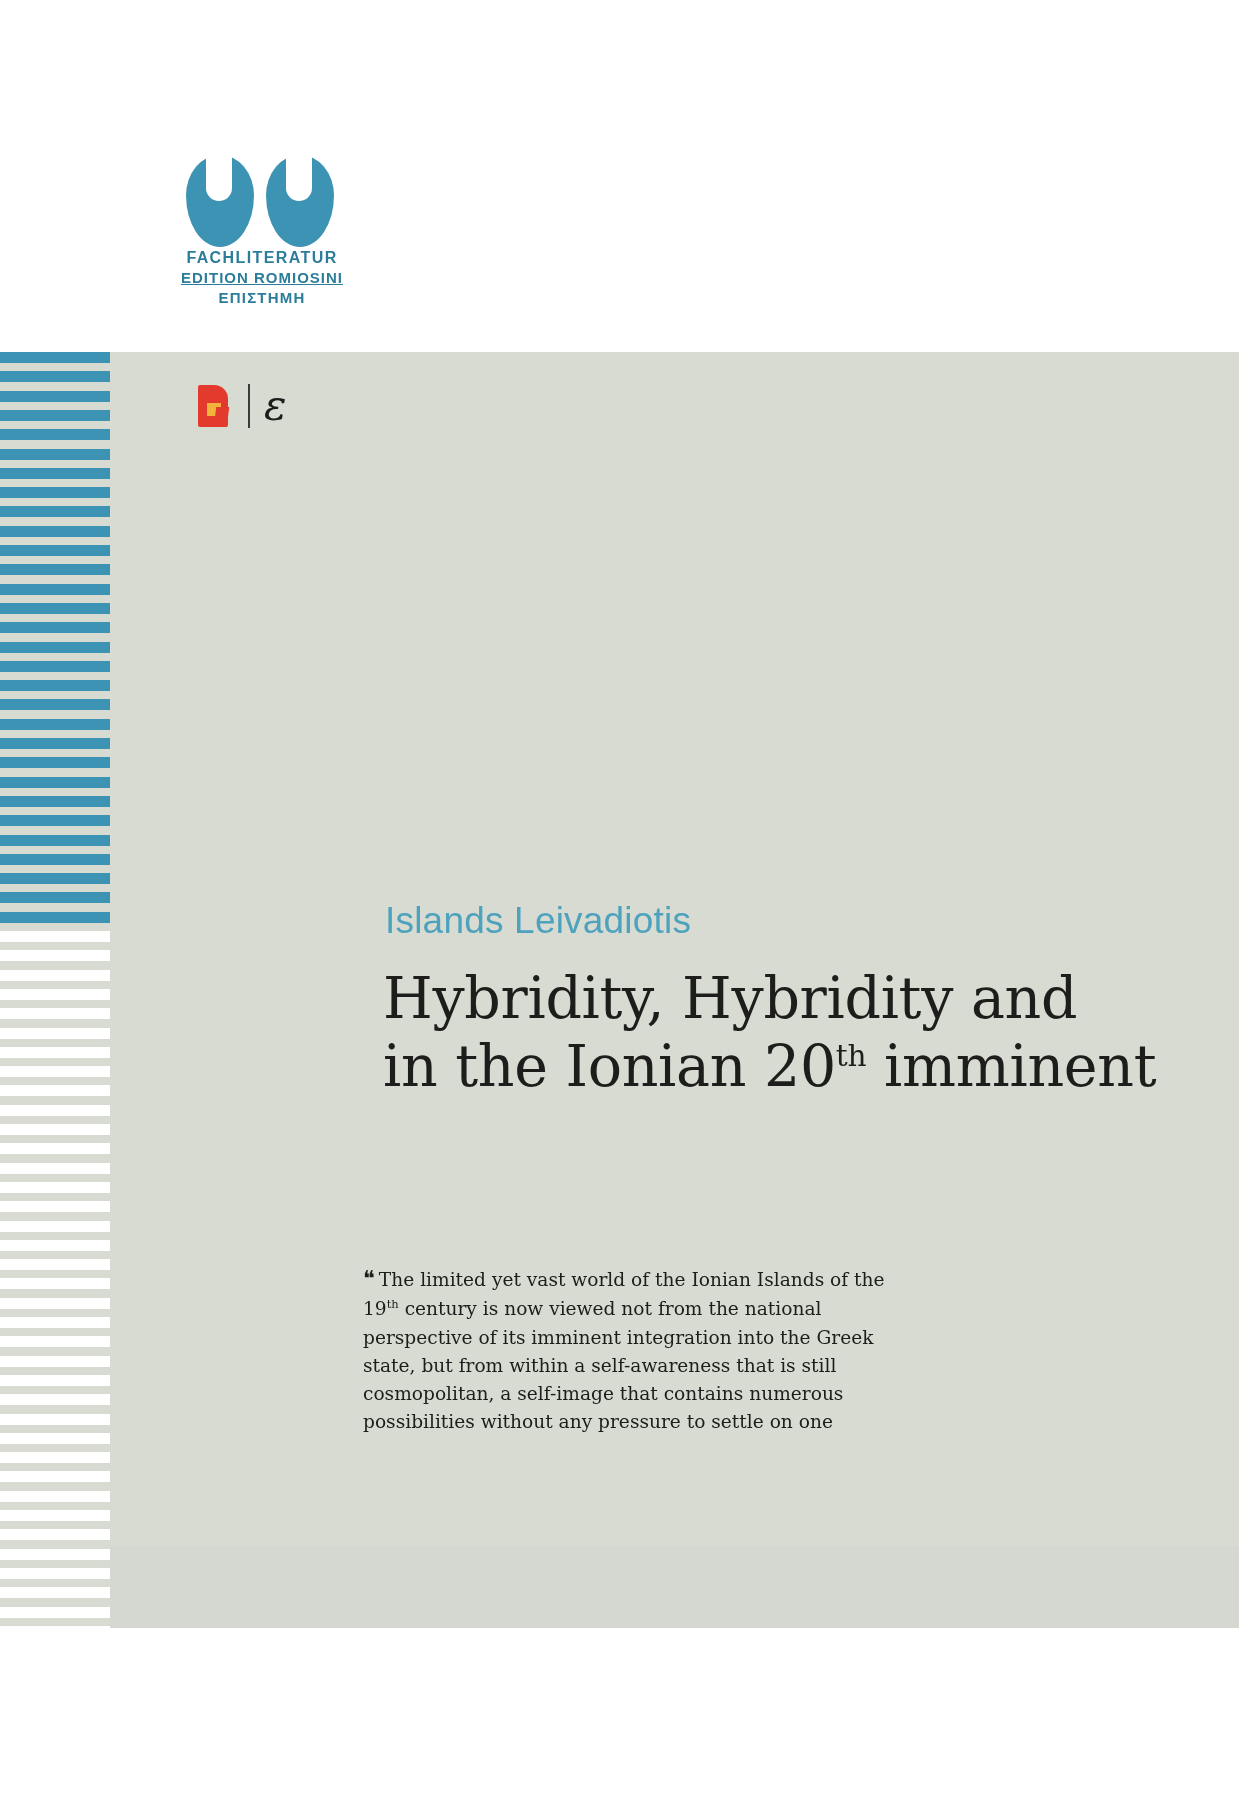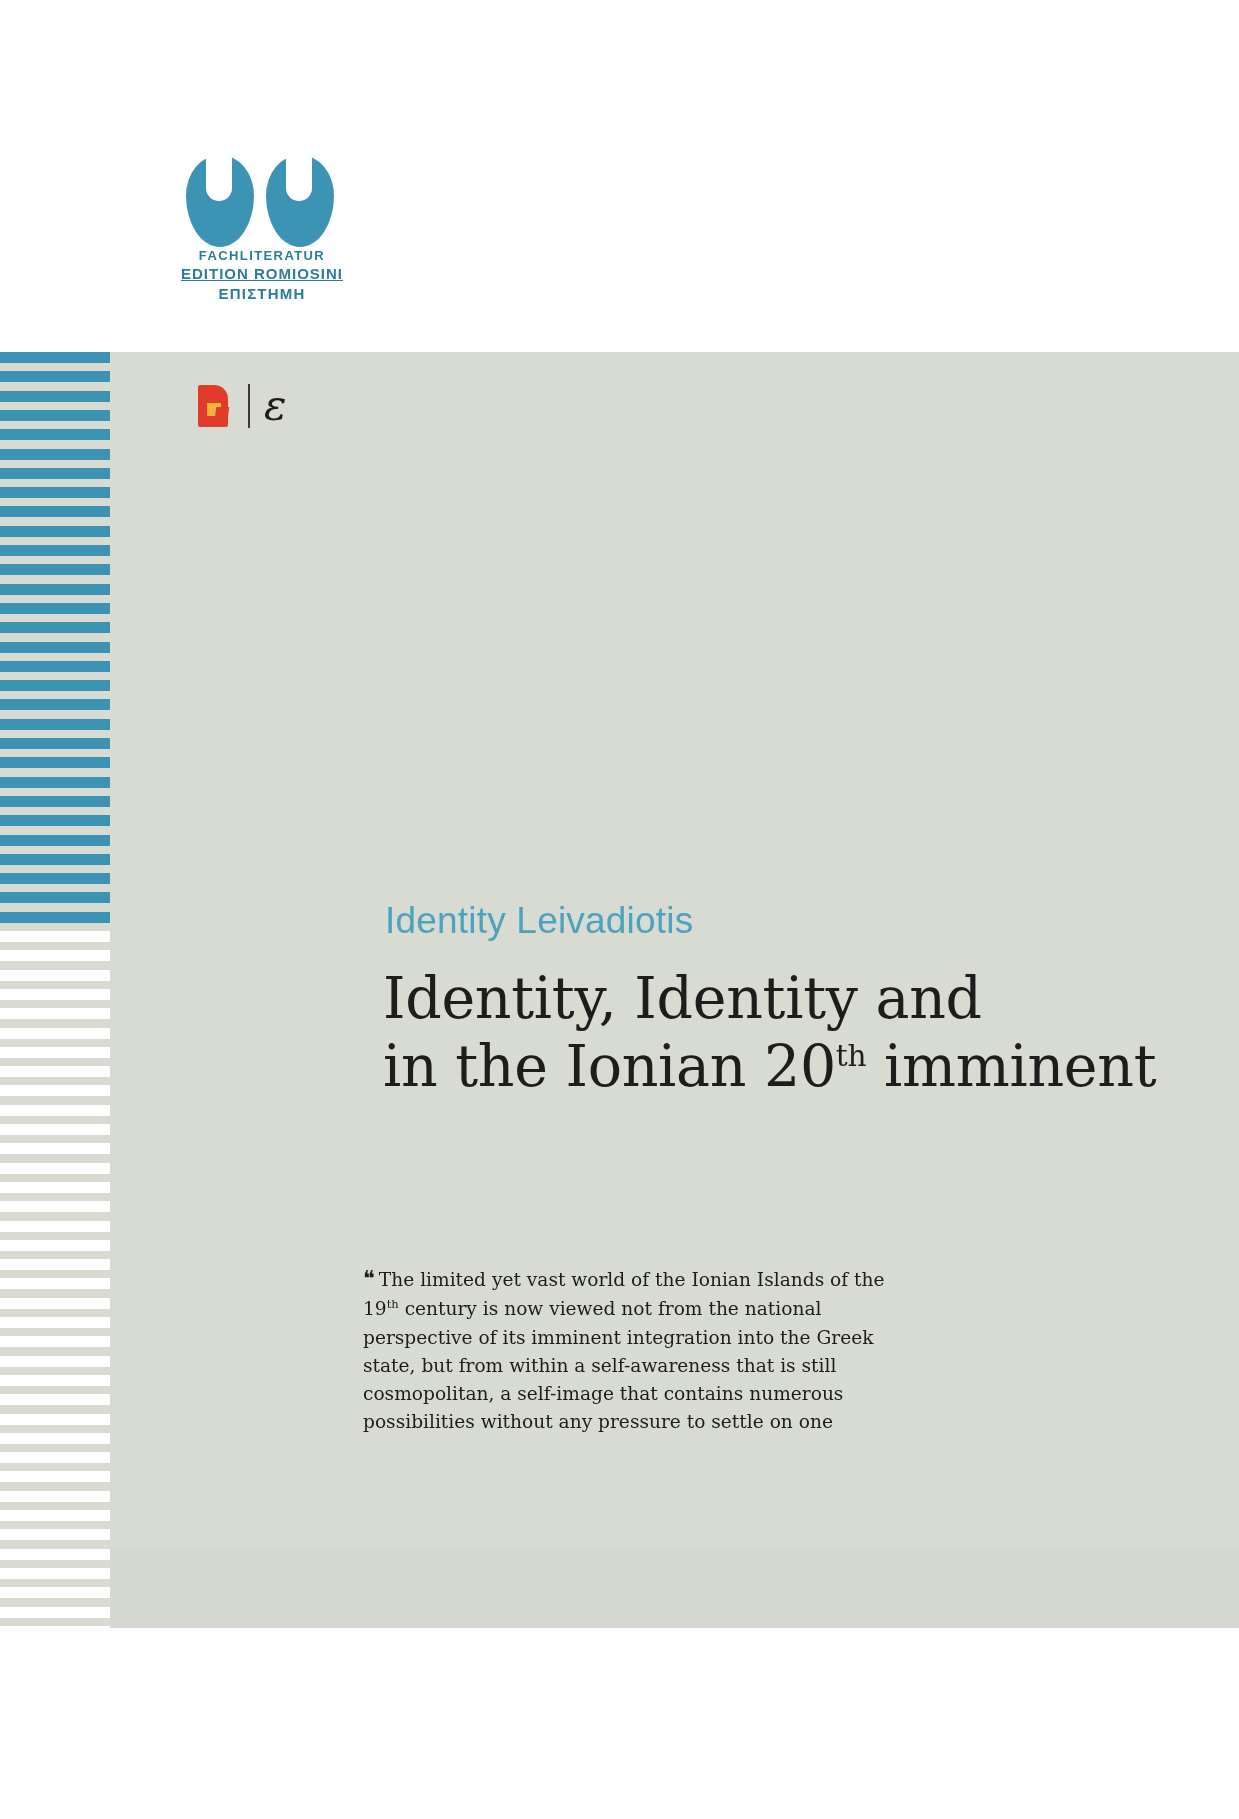--- a/index.html
+++ b/index.html
@@ -67,21 +67,21 @@
   }
   #quote-mark-logo .notch.left { left: 20px; }
   #quote-mark-logo .notch.right { left: 100px; }
 
   .logo-line {
     color: #2c7d9b;
     letter-spacing: 1.1px;
     font-weight: bold;
     line-height: 1.32;
   }
-  .logo-line.l1 { font-size: 13px; letter-spacing: 1.4px; }
+  .logo-line.l1 { font-size: 16px; letter-spacing: 1.4px; }
   .logo-line.l2 { font-size: 15px; letter-spacing: 1.0px; font-weight: 600; text-decoration: underline; }
   .logo-line.l3 { font-size: 15px; letter-spacing: 1.2px; }
 
   
   #grey-field {
     position: absolute;
     left: 0;
     top: 352px;
     width: 1239px;
     height: 1246px;
@@ -317,24 +317,24 @@
   <div id="imprint-mark">
     <div id="imprint-r">
       <div class="r-red"></div>
       <div class="r-yellow"></div>
       <div class="r-leg"></div>
     </div>
     <div id="imprint-divider"></div>
     <div id="imprint-e">ε</div>
   </div>
 
-  <div id="author">Identity Leivadiotis</div>
+  <div id="author">Islands Leivadiotis</div>
 
   <div id="title">
-    <div>Identity, Identity and</div>
+    <div>Hybridity, Hybridity and</div>
     <div><span>in the Ionian 20</span><sup>th</sup><span> imminent</span></div>
   </div>
 
   <div id="blurb">
     <span class="qmark">❝</span><span>The limited yet vast world of the Ionian Islands of the 19</span><sup>th</sup><span> century is now viewed not from the national perspective of its imminent integration into the Greek state, but from within a self-awareness that is still cosmopolitan, a self-image that contains numerous possibilities without any pressure to settle on one</span>
   </div>
 
   <div id="bottom-band"></div>
 </div>
 

